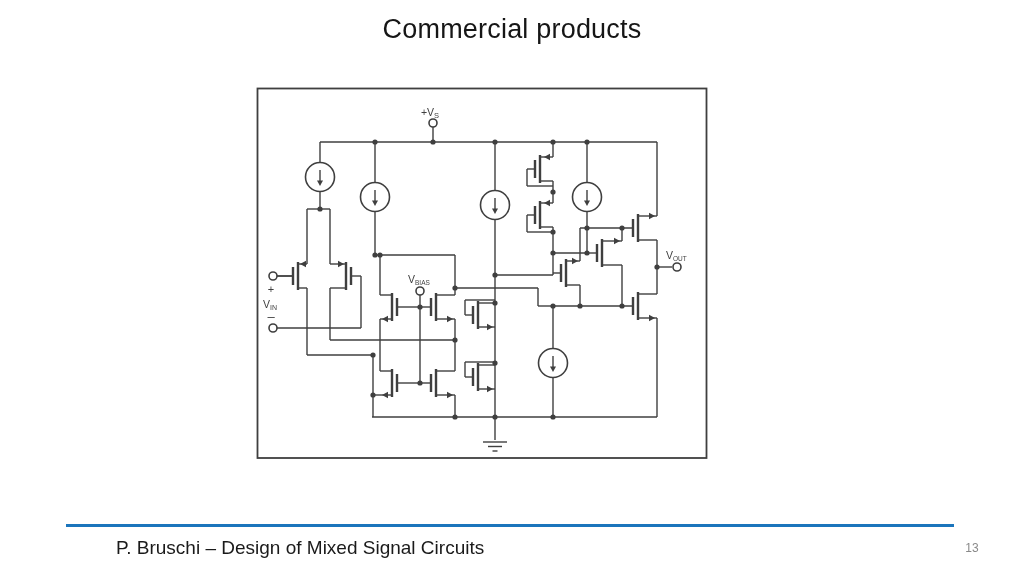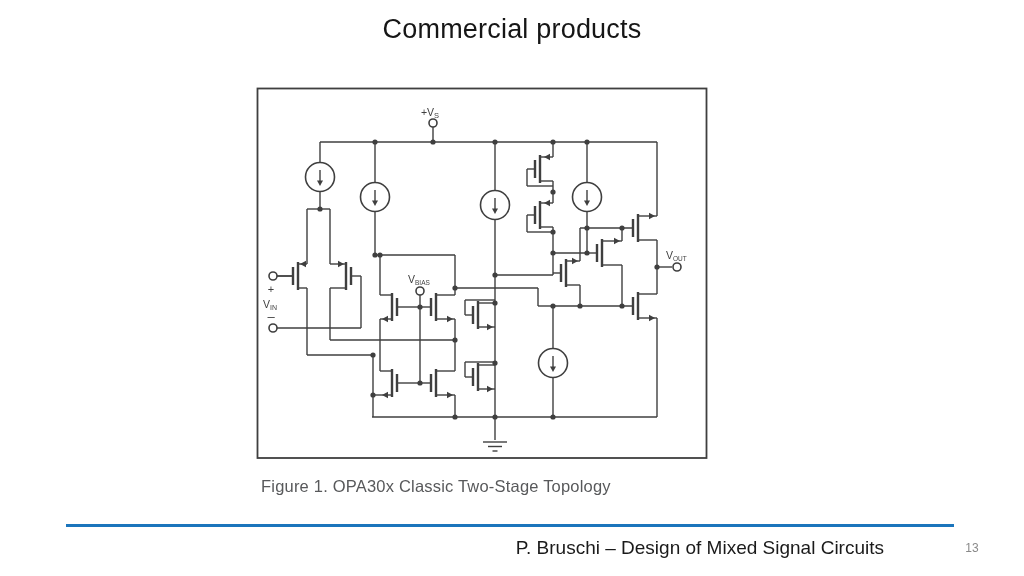--- a/index.html
+++ b/index.html
@@ -13,22 +13,22 @@
   }
   .schematic-svg{position:absolute;left:0;top:0;width:1024px;height:576px;}
   .fig-caption{
     position:absolute;left:261px;top:477px;font-size:16.5px;color:#58595b;
     letter-spacing:0.2px;
   }
   .footer-divider{
     position:absolute;left:66px;top:524px;width:888px;height:3px;background:#1b75bc;
   }
   .footer-text{
-    position:absolute;left:0;top:537px;width:884px;text-align:right;
-    padding-left:88px;box-sizing:border-box;font-size:19px;color:#1a1a1a;
+    position:absolute;left:0;top:537px;width:884px;text-align:left;
+    padding-left:116px;box-sizing:border-box;font-size:19px;color:#1a1a1a;
   }
   .page-number{
     position:absolute;left:958px;top:541px;width:28px;text-align:center;
     font-size:12px;color:#898989;
   }
   svg text{font-family:"Liberation Sans",sans-serif;fill:#3f3f3f;}
 </style>
 </head>
 <body>
 
@@ -268,19 +268,18 @@
       </g>
 
     <text x="430" y="116" text-anchor="middle" font-size="10.5"><tspan>+V</tspan><tspan font-size="7.5" dy="2">S</tspan></text>
     <text x="271" y="293" text-anchor="middle" font-size="11">+</text>
     <text x="263" y="308" font-size="10.5"><tspan>V</tspan><tspan font-size="7" dy="2">IN</tspan></text>
     <text x="271" y="321" text-anchor="middle" font-size="13">–</text>
     <text x="408" y="283" font-size="10.5"><tspan>V</tspan><tspan font-size="6.5" dy="2">BIAS</tspan></text>
     <text x="666" y="259" font-size="10.5"><tspan>V</tspan><tspan font-size="6.5" dy="2">OUT</tspan></text>
   </svg>
 
-  <div class="fig-caption">Figure 1. OPA30x Classic Two-Stage Topology</div>
 
   <div class="footer-divider"></div>
   <div class="footer-text">P. Bruschi – Design of Mixed Signal Circuits</div>
   <div class="page-number">13</div>
 
 </div>
 
 </body></html>

